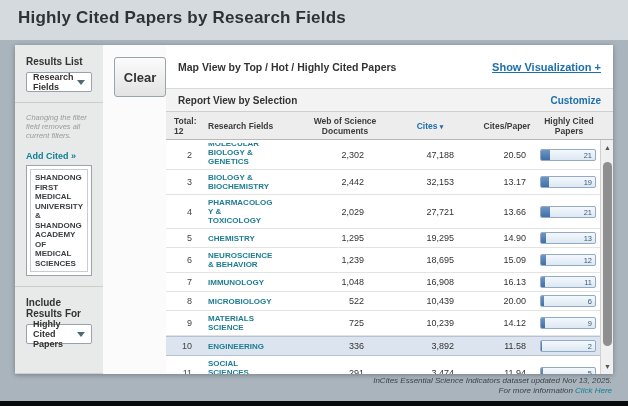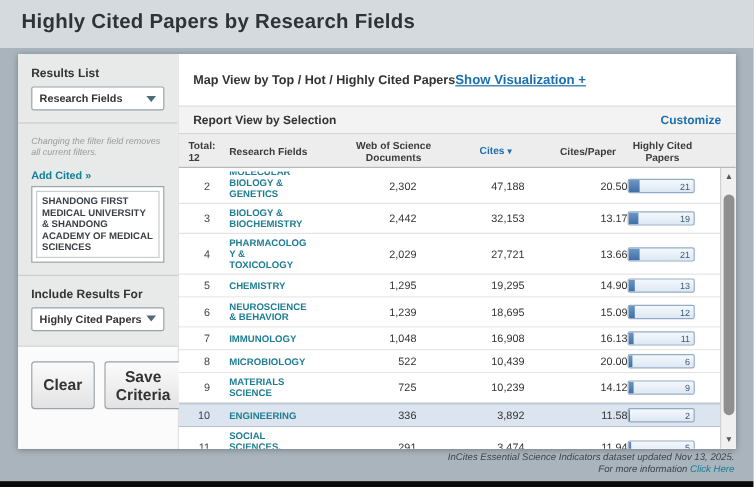--- a/index.html
+++ b/index.html
@@ -11,21 +11,21 @@
   .top-strip { position:absolute; left:0; top:0; width:628px; height:40px; background:#d4dade; }
   .page-title { position:absolute; left:18px; top:8px; font-size:17px; font-weight:bold; color:#2e3338; letter-spacing:.2px; }
   .bottom-strip { position:absolute; left:0; bottom:0; width:628px; height:5px; background:#0a0a0a; }
 
   .panel {
     position:absolute; left:15px; top:45px; width:598px; height:329px;
     background:#fdfdfd; box-shadow:0 1px 5px rgba(0,0,0,.3); display:flex;
   }
 
   
-  .sidebar { width:134px; display:flex; flex-direction:column; border-right:1px solid #d2d2d2; }
+  .sidebar { width:151px; display:flex; flex-direction:row; border-right:1px solid #d2d2d2; }
   .sidebar-gray { background:#e8e9e9; padding:11px 11px 12px 11px; border-bottom:1px solid #cfcfcf; }
   .sidebar-white { background:#fbfbfb; flex:1; padding:12px 11px; }
   .sb-label { font-size:10px; font-weight:bold; color:#333; margin-bottom:5px; }
   .selectbox {
     background:#fff; border:1px solid #98a4ad; border-radius:2px; height:20px;
     display:flex; align-items:center; justify-content:space-between;
     padding:0 6px; font-size:9px; font-weight:bold; color:#333; cursor:pointer;
   }
   .chev { width:0; height:0; border-left:4px solid transparent; border-right:4px solid transparent; border-top:5px solid #4d6a77; }
   .sb-divider { height:1px; background:#cccccc; margin:10px -11px; }
@@ -40,21 +40,21 @@
   .filter-item { border:1px solid #c8cdd1; background:#fff; padding:3px 4px; font-size:8px; font-weight:bold; color:#3a3f44; line-height:9.5px; cursor:pointer; }
   .btn-row { display:flex; gap:8px; }
   .btn {
     background:linear-gradient(#fbfbfb,#e3e3e3); border:1px solid #9aa4ab; border-radius:3px;
     font-size:13px; font-weight:bold; color:#333; padding:4px 9px; cursor:pointer;
     font-family:"Liberation Sans", sans-serif;
   }
 
   
   .main { flex:1; display:flex; flex-direction:column; background:#fff; }
-  .map-bar { height:44px; display:flex; align-items:center; justify-content:flex-start; padding:0 12px; border-bottom:1px solid #d8d8d8; background:#fff; }
+  .map-bar { height:44px; display:flex; align-items:center; justify-content:space-between; padding:0 12px; border-bottom:1px solid #d8d8d8; background:#fff; }
   .map-title { font-size:10.5px; font-weight:bold; color:#333; }
   .blue-link { font-size:11px; font-weight:bold; color:#1b6fad; cursor:pointer;text-decoration:underline; }
   .report-bar { height:23px; display:flex; align-items:center; justify-content:space-between; padding:0 12px; background:#f3f3f3; border-bottom:1px solid #cfcfcf; }
   .report-title { font-size:10px; font-weight:bold; color:#333; }
   .customize { font-size:10px; font-weight:bold; color:#1b6fad; cursor:pointer; }
 
   .thead { display:flex; background:#ededed; border-bottom:1px solid #b8b8b8; padding:4px 0 3px 0; align-items:center; }
   .th { font-size:8.5px; font-weight:bold; color:#3c3c3c; line-height:10px; }
   .c-rank  { width:36px; text-align:left; padding-left:8px; }
   .c-field { width:102px; padding-left:6px; }
@@ -70,21 +70,21 @@
   .trow { display:flex; align-items:center; border-bottom:1px solid #e3e3e3; padding:3px 0; background:#fff; cursor:pointer; }
   .trow.hl { background:#dbe4ef; border-top:1px solid #b7c3d1; border-bottom:1px solid #b7c3d1; }
   .cell { font-size:9px; color:#333; }
   .cell.c-rank { color:#444; padding-left:0; text-align:right; padding-right:10px; }
   .fieldname { font-size:8px; font-weight:bold; color:#1e7d92; line-height:9px; cursor:pointer; }
   .clip { height:5px; overflow:hidden; }
   .clip span { display:block; margin-top:-4px; }
   .num { text-align:right; }
   .cell.c-docs  { padding-right:22px; }
   .cell.c-cites { padding-right:20px; }
-  .cell.c-cpp   { }
+  .cell.c-cpp   { padding-right:14px; }
 
   .bar { width:56px; height:12px; border:1px solid #93aac4; border-radius:2px; background:linear-gradient(#f4f8fc,#dde8f3); position:relative; overflow:hidden; }
   .bar-fill { position:absolute; left:0; top:0; bottom:0; background:linear-gradient(#6d96c4,#3f6fa8); }
   .bar-val { position:absolute; right:3px; top:1px; font-size:7.5px; color:#3c5a7a; }
 
   
   .vscroll { width:13px; background:#f0f0f0; border-left:1px solid #d0d0d0; position:relative; }
   .vs-btn { position:absolute; left:0; width:13px; height:13px; display:flex; align-items:center; justify-content:center; font-size:7px; color:#555; cursor:pointer; }
   .vs-up { top:1px; } .vs-down { bottom:1px; }
   .vs-thumb { position:absolute; left:2px; width:9px; top:22px; bottom:28px; background:#8f8f8f; border-radius:5px; cursor:pointer; }

